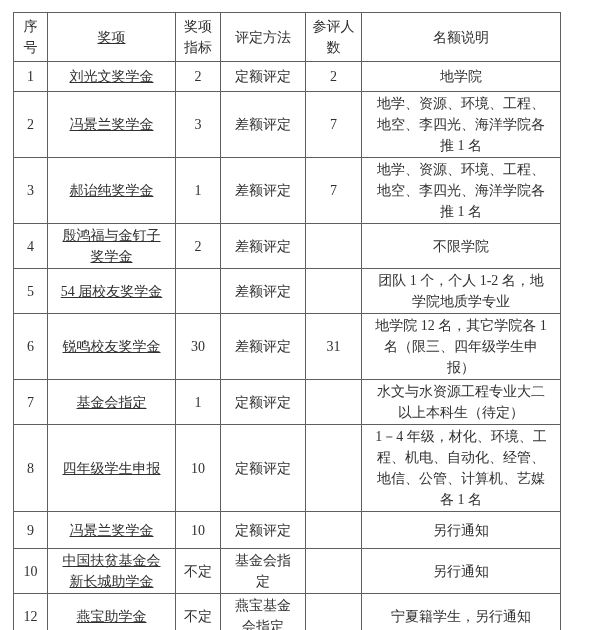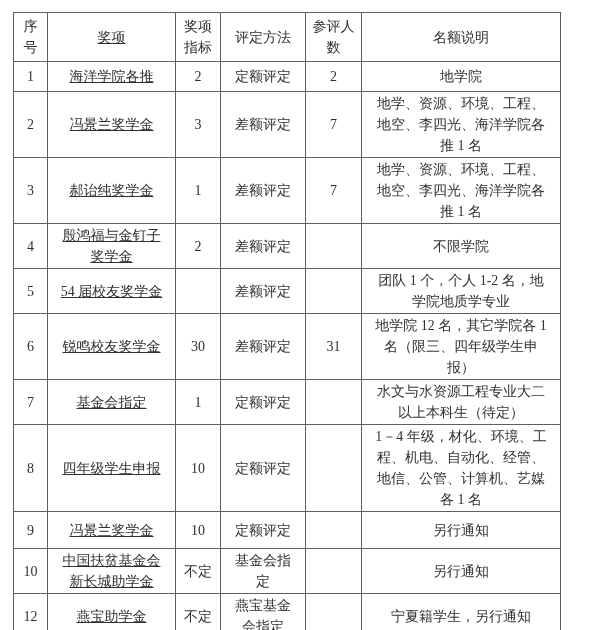--- a/index.html
+++ b/index.html
@@ -59,21 +59,21 @@
       <th>奖项</th>
       <th>奖项指标</th>
       <th>评定方法</th>
       <th>参评人数</th>
       <th>名额说明</th>
     </tr>
   </thead>
   <tbody id="table-body">
       <tr style="height: 30px;">
         <td>1</td>
-        <td>海洋学院各推</td>
+        <td>刘光文奖学金</td>
         <td>2</td>
         <td>定额评定</td>
         <td>2</td>
         <td>地学院</td>
       </tr>
       <tr style="height: 64px;">
         <td>2</td>
         <td>冯景兰奖学金</td>
         <td>3</td>
         <td>差额评定</td>

